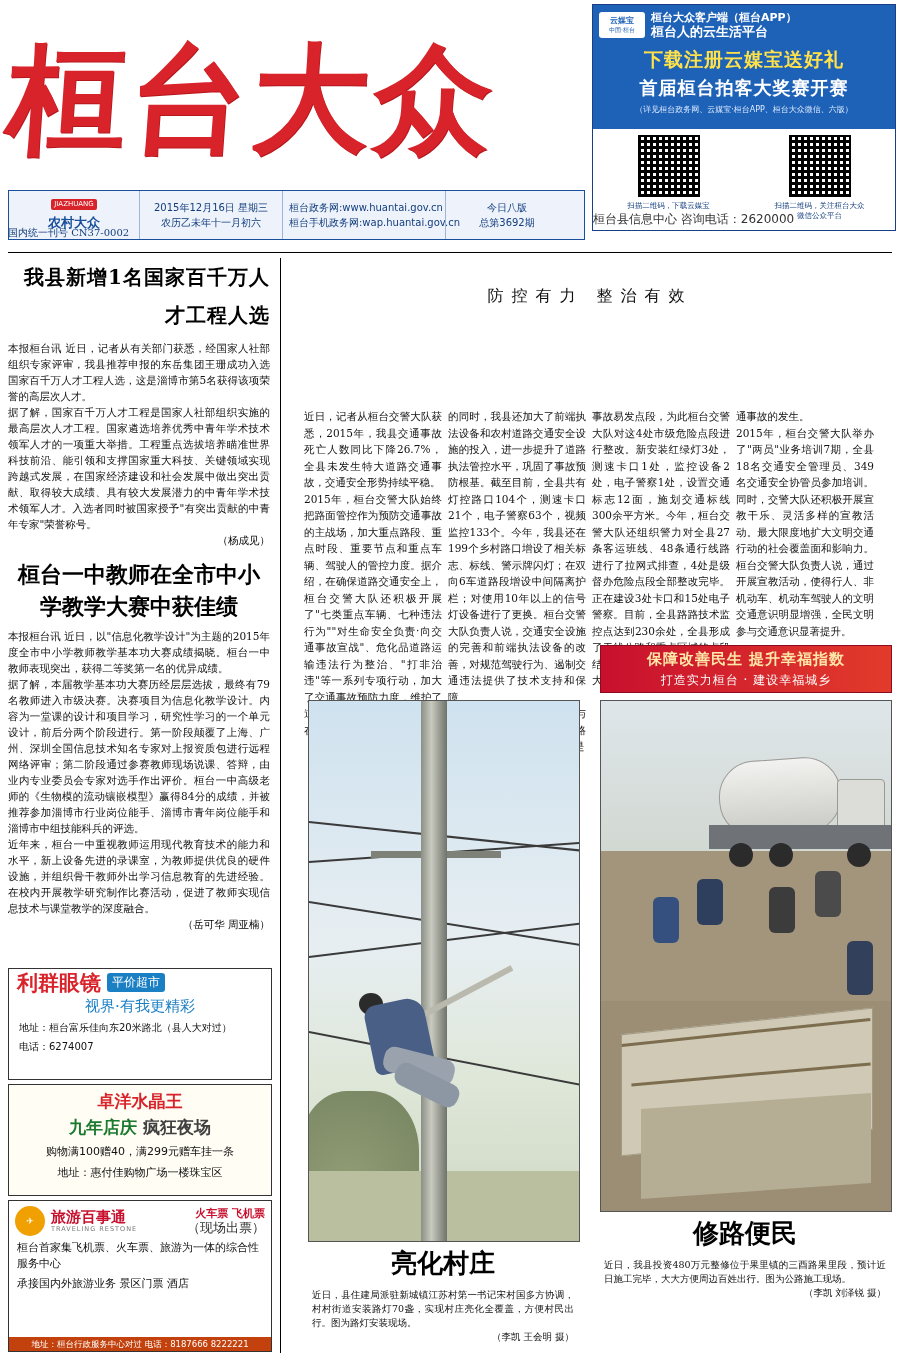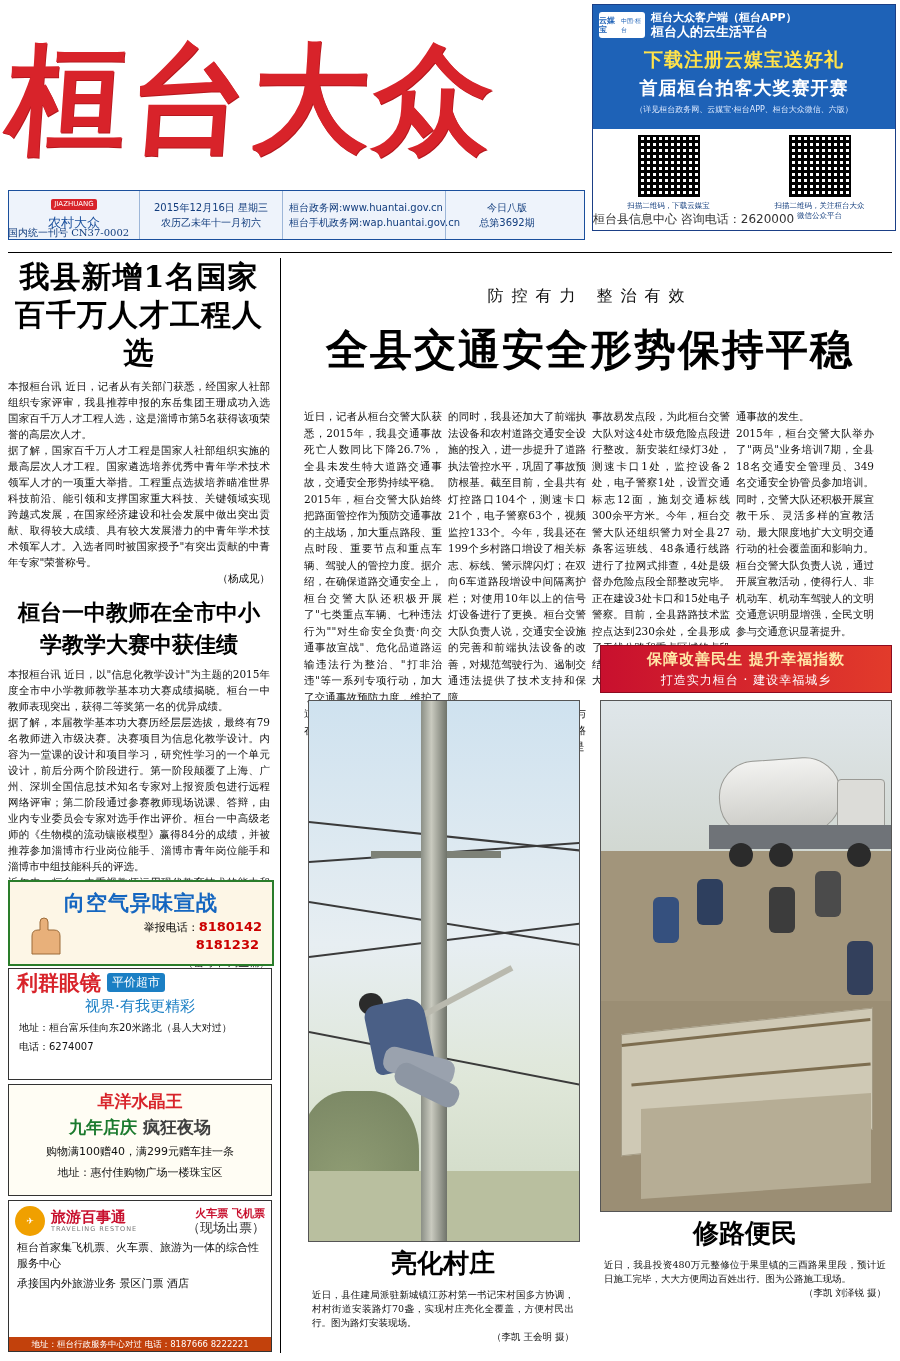--- a/index.html
+++ b/index.html
@@ -29,36 +29,36 @@
     position:absolute;left:8px;top:190px;width:575px;height:48px;
     border:1px solid #1a4f9c;background:#eef3fb;
     display:flex;align-items:stretch;font-size:10px;color:#123d7d;
   }
   .infobar .cell{display:flex;flex-direction:column;justify-content:center;padding:0 6px;}
   .infobar .sep{width:1px;background:#9db6d8;}
   .nc-logo{display:flex;align-items:center;gap:4px;width:118px;justify-content:center;}
   .nc-badge{
     background:#d8232a;color:#fff;font-size:7px;padding:2px 3px;border-radius:2px;line-height:1;
   }
-  .nc-name{font-size:13px;font-weight:normal;color:#1a4f9c;font-family:"DejaVu Serif",serif;}
+  .nc-name{font-size:13px;font-weight:bold;color:#1a4f9c;font-family:"DejaVu Serif",serif;}
   .infobar .c2{width:130px;text-align:center;align-items:center;}
   .infobar .c3{width:150px;}
   .infobar .c4{width:110px;text-align:center;align-items:center;}
   .infobar .line{line-height:15px;white-space:nowrap;}
 
   
   .topad{
     position:absolute;left:592px;top:4px;width:302px;height:225px;
     border:1px solid #1b3f86;background:#1f63b8;
     background:linear-gradient(180deg,#1e62b7 0%,#1e62b7 55%,#ffffff 55%,#ffffff 100%);
   }
   .topad-head{height:34px;display:flex;align-items:center;padding:3px 6px;gap:6px;color:#fff;}
   .ad-logo{
     width:46px;height:26px;background:#fff;border-radius:3px;color:#1e62b7;
-    font-size:8px;display:flex;flex-direction:row;align-items:center;justify-content:center;line-height:9px;font-weight:bold;
+    font-size:8px;display:flex;flex-direction:column;align-items:center;justify-content:center;line-height:9px;font-weight:bold;
   }
   .ad-head-txt{font-size:11px;line-height:14px;font-weight:bold;}
   .topad-t1{color:#ffe24a;font-size:19px;font-weight:bold;text-align:center;margin-top:2px;letter-spacing:1px;}
   .topad-t2{color:#fff;font-size:18px;font-weight:bold;text-align:center;margin-top:3px;letter-spacing:1px;}
   .topad-t3{color:#dce9ff;font-size:8px;text-align:center;margin-top:4px;}
   .qr-row{position:absolute;top:128px;left:0;width:302px;height:72px;display:flex;justify-content:space-around;align-items:flex-start;}
   .qr{width:62px;height:62px;background:
      repeating-linear-gradient(0deg,#000 0 3px,#fff 3px 6px),
      repeating-linear-gradient(90deg,#000 0 3px,transparent 3px 6px);
      background-blend-mode:multiply;border:2px solid #fff;}
@@ -67,21 +67,21 @@
   .topad-foot{position:absolute;bottom:2px;left:0;width:302px;text-align:left;font-size:12px;color:#333;}
 
   
   .vrule{position:absolute;background:#000;width:1px;}
   .hrule{position:absolute;background:#000;height:1px;}
 
   
   .col-left{position:absolute;left:8px;top:258px;width:262px;}
   .headline1{
     font-family:"DejaVu Serif","Liberation Serif",serif;
-    font-size:30px;font-weight:bold;line-height:38px;letter-spacing:1px;text-align:center;
+    font-size:20px;font-weight:bold;line-height:38px;letter-spacing:1px;text-align:right;
   }
   .bodytext{
     font-family:"DejaVu Serif","Liberation Serif",serif;
     font-size:10.5px;line-height:16px;text-align:justify;color:#111;margin-top:6px;
   }
   .byline{text-align:right;font-size:10.5px;margin-top:2px;}
   .headline2{
     font-family:"DejaVu Serif","Liberation Serif",serif;
     font-size:22px;font-weight:bold;line-height:32px;text-align:center;margin-top:10px;
   }
@@ -240,30 +240,20 @@
     <div class="bodytext" style="white-space:pre-line;">本报桓台讯 近日，记者从有关部门获悉，经国家人社部组织专家评审，我县推荐申报的东岳集团王珊成功入选国家百千万人才工程人选，这是淄博市第5名获得该项荣誉的高层次人才。
 据了解，国家百千万人才工程是国家人社部组织实施的最高层次人才工程。国家遴选培养优秀中青年学术技术领军人才的一项重大举措。工程重点选拔培养瞄准世界科技前沿、能引领和支撑国家重大科技、关键领域实现跨越式发展，在国家经济建设和社会发展中做出突出贡献、取得较大成绩、具有较大发展潜力的中青年学术技术领军人才。入选者同时被国家授予"有突出贡献的中青年专家"荣誉称号。</div>
     <div class="byline">（杨成见）</div>
     <div class="headline2">桓台一中教师在全市中小学教学大赛中获佳绩</div>
     <div class="bodytext" style="white-space:pre-line;">本报桓台讯 近日，以"信息化教学设计"为主题的2015年度全市中小学教师教学基本功大赛成绩揭晓。桓台一中教师表现突出，获得二等奖第一名的优异成绩。
 据了解，本届教学基本功大赛历经层层选拔，最终有79名教师进入市级决赛。决赛项目为信息化教学设计。内容为一堂课的设计和项目学习，研究性学习的一个单元设计，前后分两个阶段进行。第一阶段颠覆了上海、广州、深圳全国信息技术知名专家对上报资质包进行远程网络评审；第二阶段通过参赛教师现场说课、答辩，由业内专业委员会专家对选手作出评价。桓台一中高级老师的《生物模的流动镶嵌模型》赢得84分的成绩，并被推荐参加淄博市行业岗位能手、淄博市青年岗位能手和淄博市中组技能科兵的评选。
 近年来，桓台一中重视教师运用现代教育技术的能力和水平，新上设备先进的录课室，为教师提供优良的硬件设施，并组织骨干教师外出学习信息教育的先进经验。在校内开展教学研究制作比赛活动，促进了教师实现信息技术与课堂教学的深度融合。</div>
     <div class="byline">（岳可华 周亚楠）</div>
   </div>
 
-  <div class="ad ad1">
-    <svg class="hand" viewBox="0 0 46 40">
-      <path d="M8 38 L8 20 Q8 14 14 14 L16 14 L16 6 Q16 2 20 2 Q24 2 24 6 L24 14 L30 14 Q36 14 36 20 L36 38 Z" fill="#e8b07a" stroke="#9c6b39"></path>
-    </svg>
-    <div class="t">向空气异味宣战</div>
-    <div class="ph">
-      <span>举报电话：</span><b>8180142</b><br>
-      <b style="margin-left:52px;">8181232</b>
-    </div>
-  </div>
 
   <div class="ad ad2">
     <div>
       <span class="t1">利群眼镜</span><span class="chip">平价超市</span>
     </div>
     <div class="t2">视界·有我更精彩</div>
     <div class="l">地址：桓台富乐佳向东20米路北（县人大对过）</div>
     <div class="l">电话：6274007</div>
   </div>
 
@@ -288,21 +278,20 @@
         <div>火车票 飞机票</div>
         <div style="font-size:13px;color:#333;font-weight:normal;">（现场出票）</div>
       </div>
     </div>
     <div class="l2">桓台首家集飞机票、火车票、旅游为一体的综合性服务中心</div>
     <div class="l2">承接国内外旅游业务 景区门票 酒店</div>
     <div class="foot">地址：桓台行政服务中心对过    电话：8187666  8222221</div>
   </div>
 
   <div class="shoulder">防控有力   整治有效</div>
-  <div class="bighead">全县交通安全形势保持平稳</div>
 
   <div class="maincols">
     <div class="mcol" style="white-space:pre-line;">近日，记者从桓台交警大队获悉，2015年，我县交通事故死亡人数同比下降26.7%，全县未发生特大道路交通事故，交通安全形势持续平稳。
 2015年，桓台交警大队始终把路面管控作为预防交通事故的主战场，加大重点路段、重点时段、重要节点和重点车辆、驾驶人的管控力度。据介绍，在确保道路交通安全上，桓台交警大队还积极开展了"七类重点车辆、七种违法行为""对生命安全负责·向交通事故宣战"、危化品道路运输违法行为整治、"打非治违"等一系列专项行动，加大了交通事故预防力度，维护了道路通行秩序。
 在交警部门开展专项行动</div>
     <div class="mcol" style="white-space:pre-line;">的同时，我县还加大了前端执法设备和农村道路交通安全设施的投入，进一步提升了道路执法管控水平，巩固了事故预防根基。截至目前，全县共有灯控路口104个，测速卡口21个，电子警察63个，视频监控133个。今年，我县还在199个乡村路口增设了相关标志、标线、警示牌闪灯；在双向6车道路段增设中间隔离护栏；对使用10年以上的信号灯设备进行了更换。桓台交警大队负责人说，交通安全设施的完善和前端执法设备的改善，对规范驾驶行为、遏制交通违法提供了技术支持和保障。
 高福路沿河桥路段、高福路与周桥路口、泰山路与什山路路口、泰山路与化化南路路口是</div>
     <div class="mcol" style="white-space:pre-line;">事故易发点段，为此桓台交警大队对这4处市级危险点段进行整改。新安装红绿灯3处，测速卡口1处，监控设备2处，电子警察1处，设置交通标志12面，施划交通标线300余平方米。今年，桓台交警大队还组织警力对全县27条客运班线、48条通行线路进行了拉网式排查，4处是级督办危险点段全部整改完毕。正在建设3处卡口和15处电子警察。目前，全县路路技术监控点达到230余处，全县形成了干线公路和重点区域的点段结合管控网络，有效预防了重大交通事故的发生。</div>
     <div class="mcol">
       <span style="white-space:pre-line;">通事故的发生。

